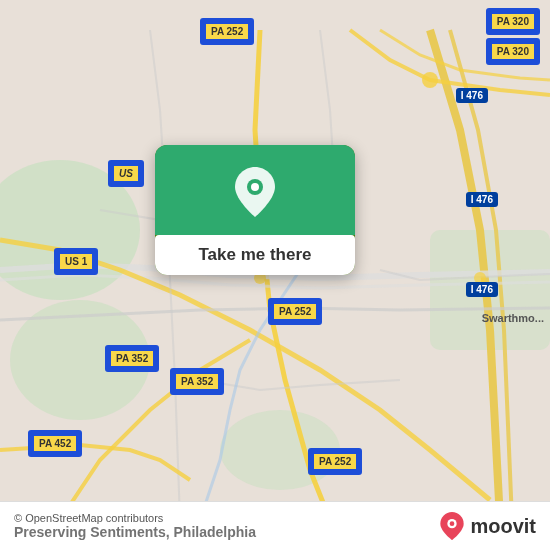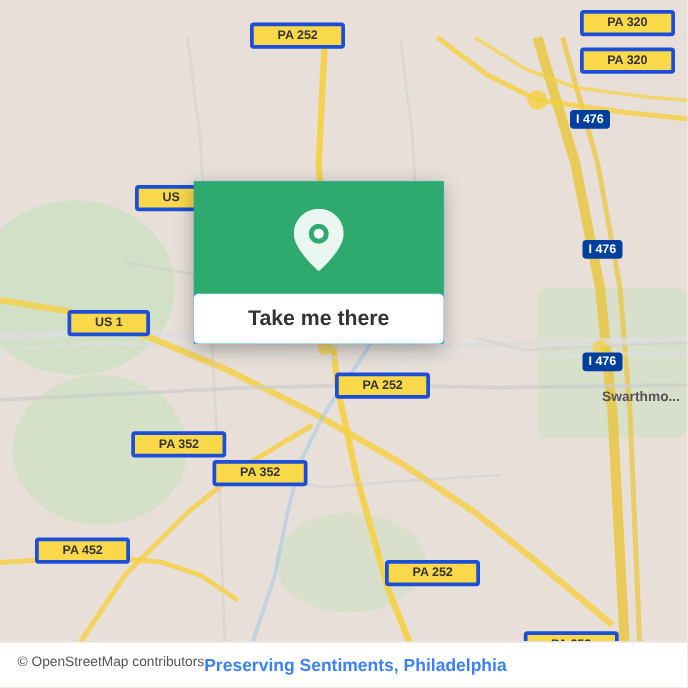--- a/index.html
+++ b/index.html
@@ -38,32 +38,32 @@
       padding: 10px 14px;
       display: flex;
       align-items: center;
       justify-content: space-between;
       z-index: 10;
       border-top: 1px solid #ddd;
     }
 
     #bottom-bar-left {
       display: flex;
-      flex-direction: row;
+      flex-direction: column;
     }
 
     #attribution {
       font-size: 11px;
       color: #555;
     }
 
     #place-name {
       font-size: 14px;
       font-weight: bold;
-      color: #3b82f6;
+      color: #737373;
     }
 
     #moovit-logo {
       display: flex;
       align-items: center;
       gap: 4px;
     }
 
     #moovit-logo .moovit-icon {
       width: 28px;
@@ -75,22 +75,22 @@
       font-weight: bold;
       color: #333;
     }
 
     
     #take-me-there-card {
       position: absolute;
       top: 145px;
       left: 155px;
       width: 200px;
-      background: #0ea5e9;
-      border-radius: 0;
+      background: #4d7c0f;
+      border-radius: 12px;
       box-shadow: 0 4px 15px rgba(0,0,0,0.3);
       z-index: 10;
       overflow: hidden;
       text-align: center;
     }
 
     #card-top {
       background: #2eaa6e;
       padding: 22px 20px 18px;
       display: flex;
@@ -116,27 +116,27 @@
       width: 40px;
       height: 50px;
       display: inline-block;
     }
 
     
     .road-label {
       position: absolute;
       background: #f9d84a;
       border-radius: 3px;
-      padding: 2px 19px;
+      padding: 2px 5px;
       font-size: 10px;
       font-weight: bold;
       color: #333;
       white-space: nowrap;
       z-index: 5;
-      border: 3px solid #1d4ed8;
+      border: 6px solid #1d4ed8;
     }
 
     .highway-label-blue {
       position: absolute;
       background: #003f9e;
       border-radius: 3px;
       padding: 2px 5px;
       font-size: 10px;
       font-weight: bold;
       color: white;
@@ -200,21 +200,21 @@
 
   <div class="road-label" style="top:8px; right:10px;">
     <span>PA 320</span>
   </div>
   <div class="road-label" style="top:38px; right:10px;">
     <span>PA 320</span>
   </div>
   <div class="road-label" style="top:18px; left:200px;">
     <span>PA 252</span>
   </div>
-  <div class="road-label" style="top:148px; left:108px;">
+  <div class="road-label" style="top:160px; left:108px;font-style:italic;">
     <span>US</span>
   </div>
   <div class="road-label" style="top:248px; left:54px;">
     <span>US 1</span>
   </div>
   <div class="road-label" style="top:345px; left:105px;">
     <span>PA 352</span>
   </div>
   <div class="road-label" style="top:430px; left:28px;">
     <span>PA 452</span>
@@ -255,15 +255,24 @@
       </svg>
     </div>
     <button id="card-button">Take me there</button>
   </div>
 
   <div id="bottom-bar">
     <div id="bottom-bar-left">
       <span id="attribution">© OpenStreetMap contributors</span>
       <span id="place-name">Preserving Sentiments, Philadelphia</span>
     </div>
+    <div id="moovit-logo">
+
+      <svg class="moovit-icon" viewBox="0 0 30 36" xmlns="http://www.w3.org/2000/svg">
+        <path d="M15 0 C6.7 0 0 6.7 0 15 C0 24.8 15 36 15 36 C15 36 30 24.8 30 15 C30 6.7 23.3 0 15 0Z" fill="#e8445a"></path>
+        <circle cx="15" cy="15" r="6" fill="white"></circle>
+        <circle cx="15" cy="15" r="3" fill="#e8445a"></circle>
+      </svg>
+      <span id="moovit-text" style="font-size:20px;font-weight:bold;color:#333;">moovit</span>
+    </div>
   </div>
 
 </div>
 
 </body></html>

